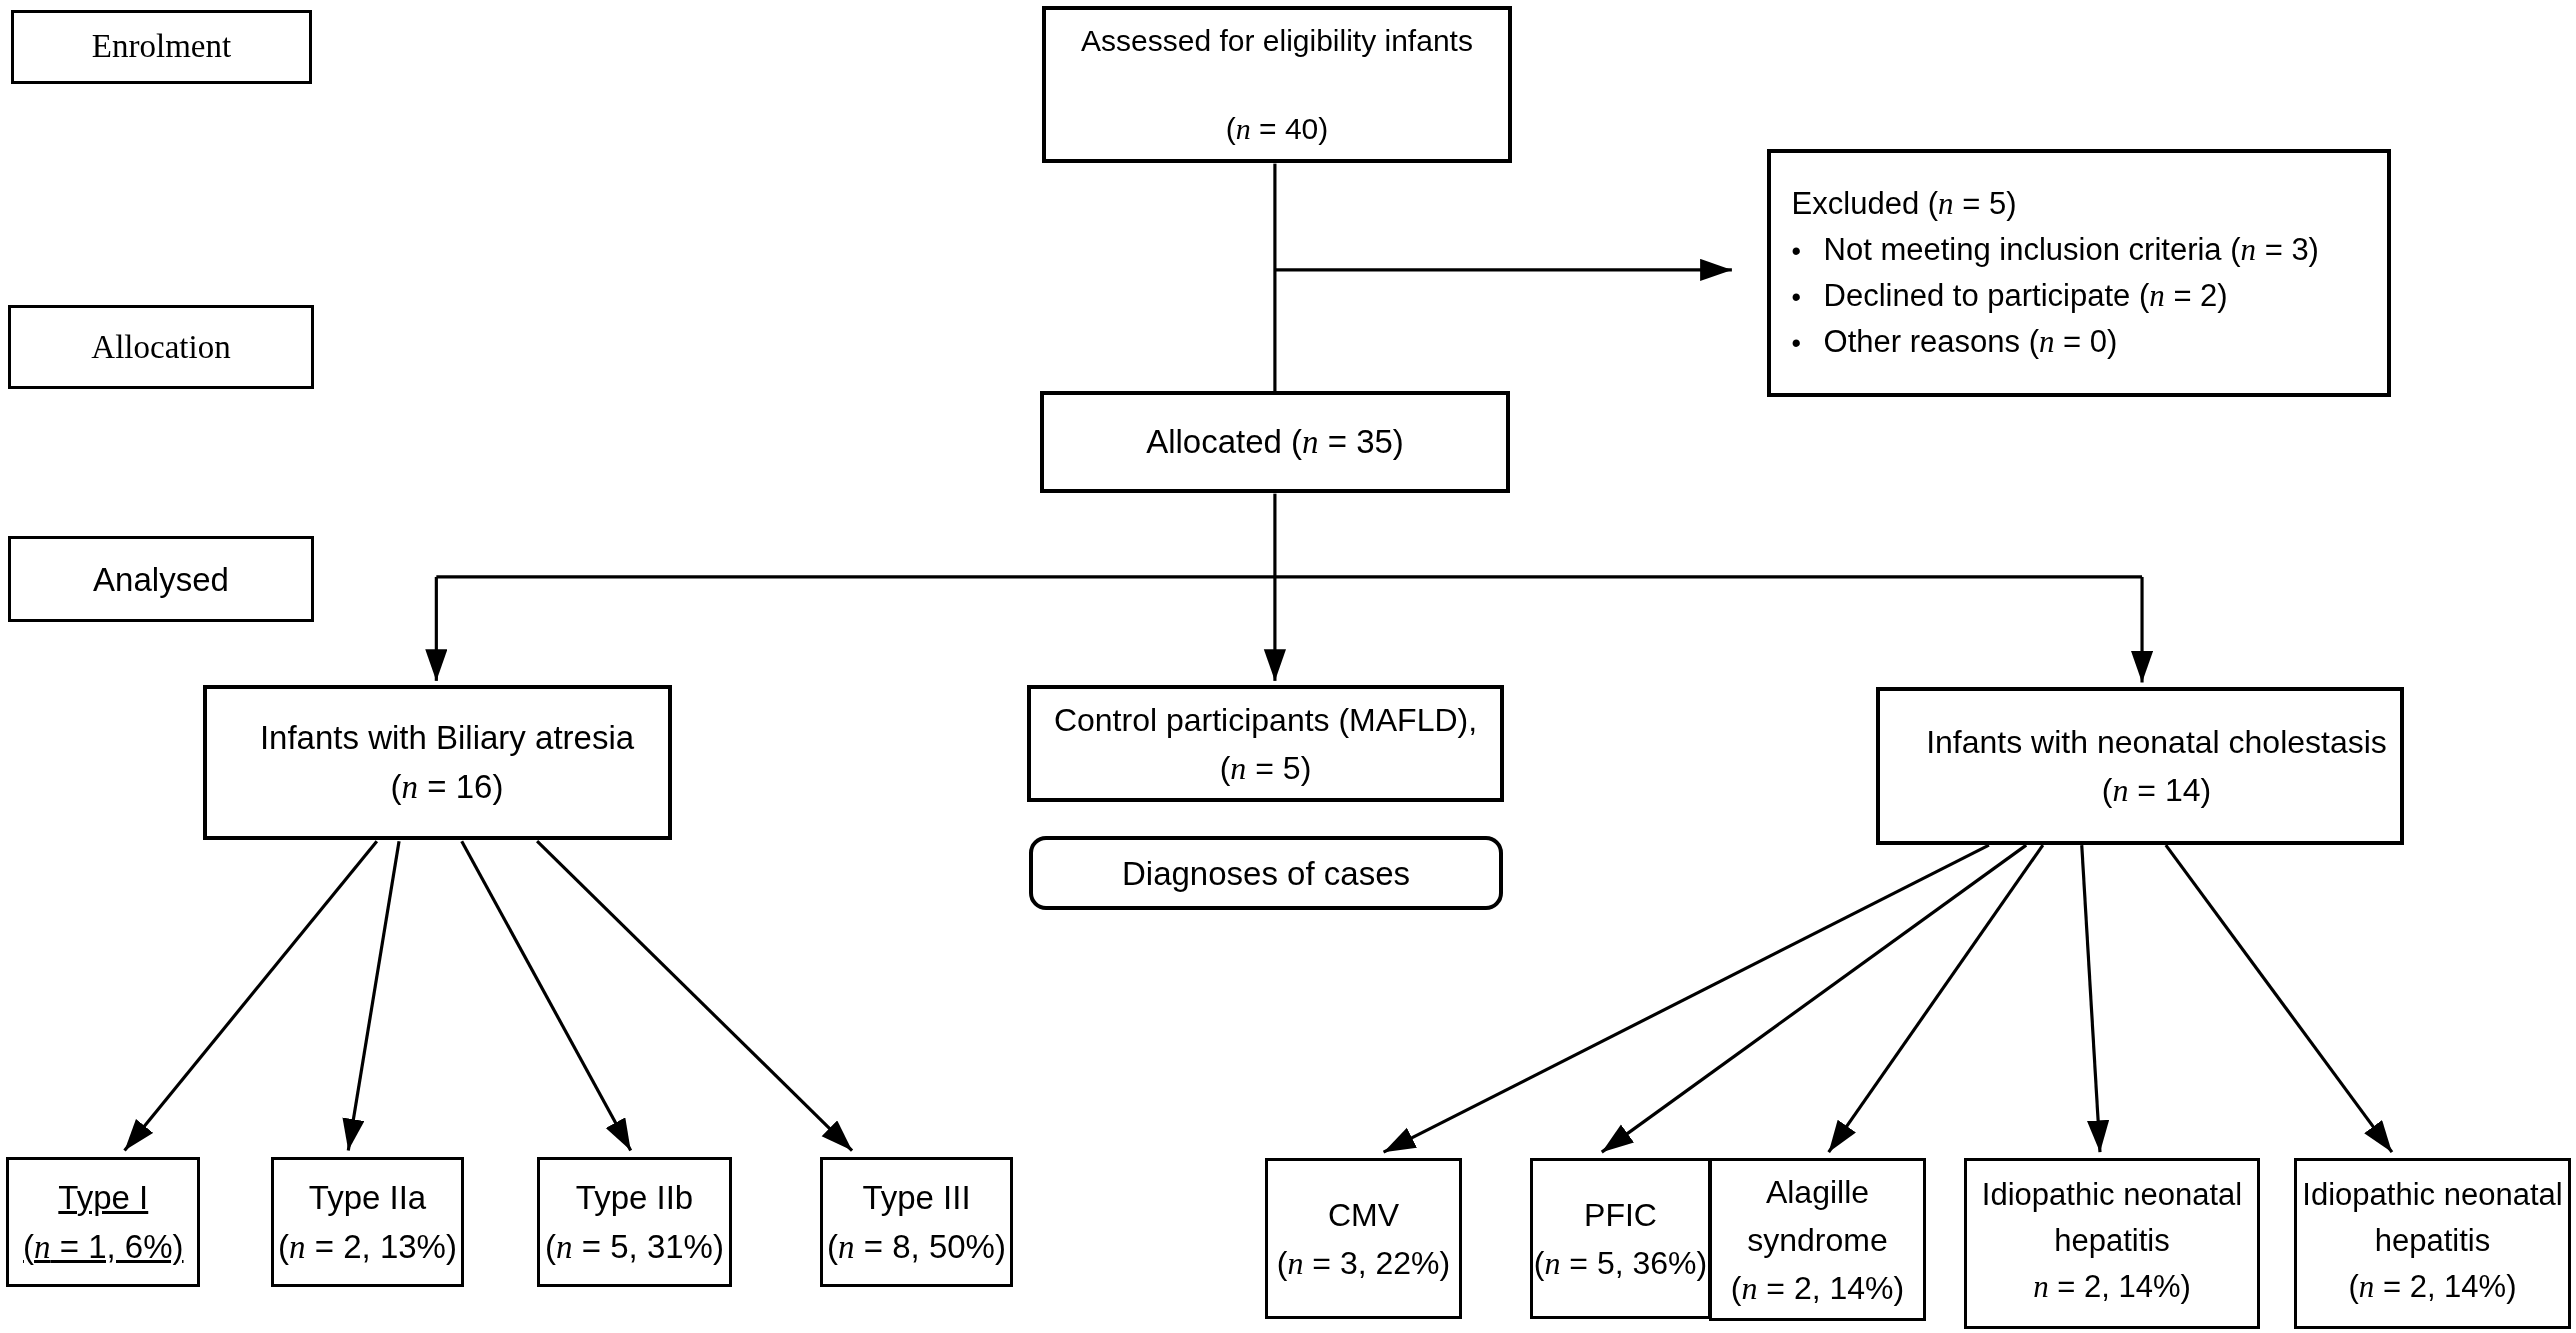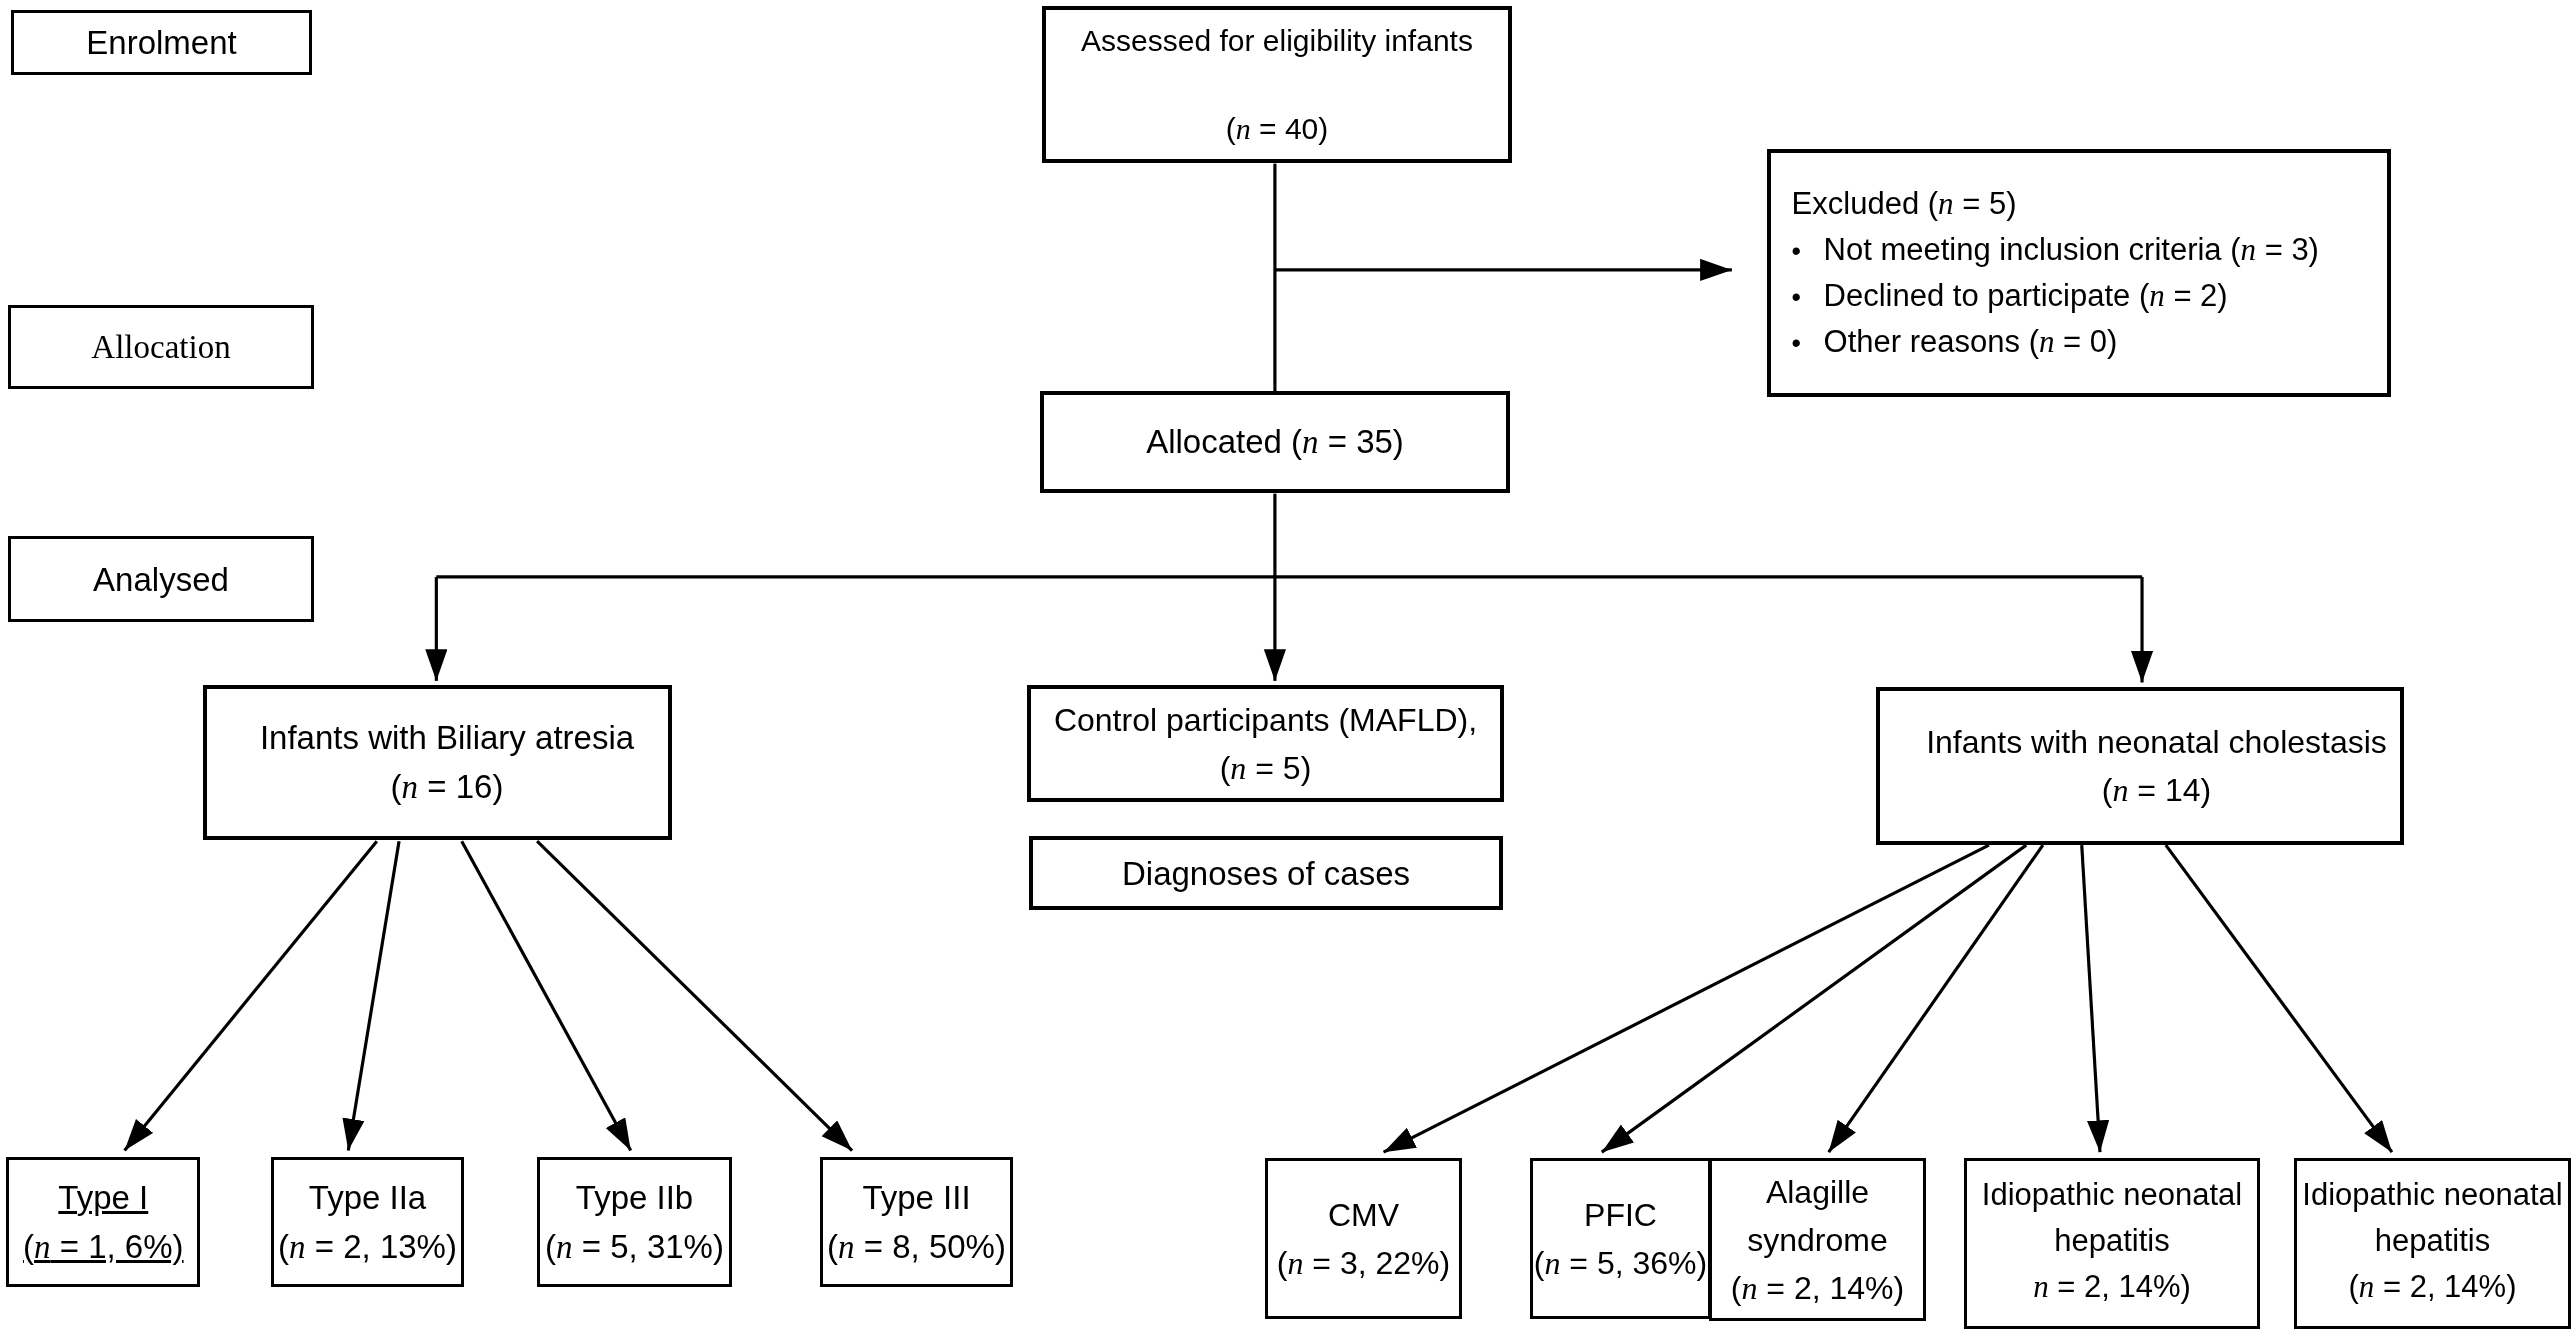--- a/index.html
+++ b/index.html
@@ -78,21 +78,21 @@
     <line x1="582" y1="1060" x2="795" y2="1450" marker-end="url(#ah)"></line>
     <line x1="677" y1="1060" x2="1074" y2="1450" marker-end="url(#ah)"></line>
 
     <line x1="2507" y1="1065" x2="1744" y2="1452" marker-end="url(#ah)"></line>
     <line x1="2554" y1="1065" x2="2019" y2="1452" marker-end="url(#ah)"></line>
     <line x1="2575" y1="1065" x2="2305" y2="1452" marker-end="url(#ah)"></line>
     <line x1="2624" y1="1065" x2="2647" y2="1452" marker-end="url(#ah)"></line>
     <line x1="2730" y1="1065" x2="3015" y2="1452" marker-end="url(#ah)"></line>
   </svg>
 
-  <div class="box stage" style="left:11px; top:9.5px; width:301px; height:65px; border-width:3.2px;">
+  <div class="box stage" style="left:11px; top:9.5px; width:301px; height:74px; border-width:3.2px;font-family:Liberation Serif, serif;">
     <div class="line">Enrolment</div>
   </div>
   <div class="box stage" style="left:8px; top:305px; width:306px; height:84px; border-width:3.2px;font-family:Liberation Serif, serif;">
     <div class="line">Allocation</div>
   </div>
   <div class="box stage" style="left:8px; top:536px; width:306px; height:86px; border-width:3.2px;">
     <div class="line">Analysed</div>
   </div>
 
   <div class="box fs38" style="left:1042px; top:6.3px; width:470px; height:157px;gap:40px;">
@@ -123,21 +123,21 @@
   <div class="box fs42" style="left:203px; top:685px; width:469px; height:155px;padding-left:19px;">
     <div class="line">Infants with Biliary atresia</div>
     <div class="line">(<em>n</em> = 16)</div>
   </div>
 
   <div class="box fs40" style="left:1027px; top:685px; width:477px; height:117px;">
     <div class="line">Control participants (MAFLD),</div>
     <div class="line">(<em>n</em> = 5)</div>
   </div>
 
-  <div class="box fs42" style="left:1029px; top:836px; width:474px; height:74px;">
+  <div class="box fs42" style="left:1029px; top:836px; width:474px; height:74px;border-radius:17px;">
     <div class="line">Diagnoses of cases</div>
   </div>
 
   <div class="box fs40" style="left:1876px; top:687px; width:528px; height:158px;padding-left:33px;">
     <div class="line">Infants with neonatal cholestasis</div>
     <div class="line">(<em>n</em> = 14)</div>
   </div>
 
   <div class="box fs42" style="left:6.3px; top:1157px; width:194px; height:130px; border-width:3.2px;text-decoration:underline;">
     <div class="line">Type I</div>

